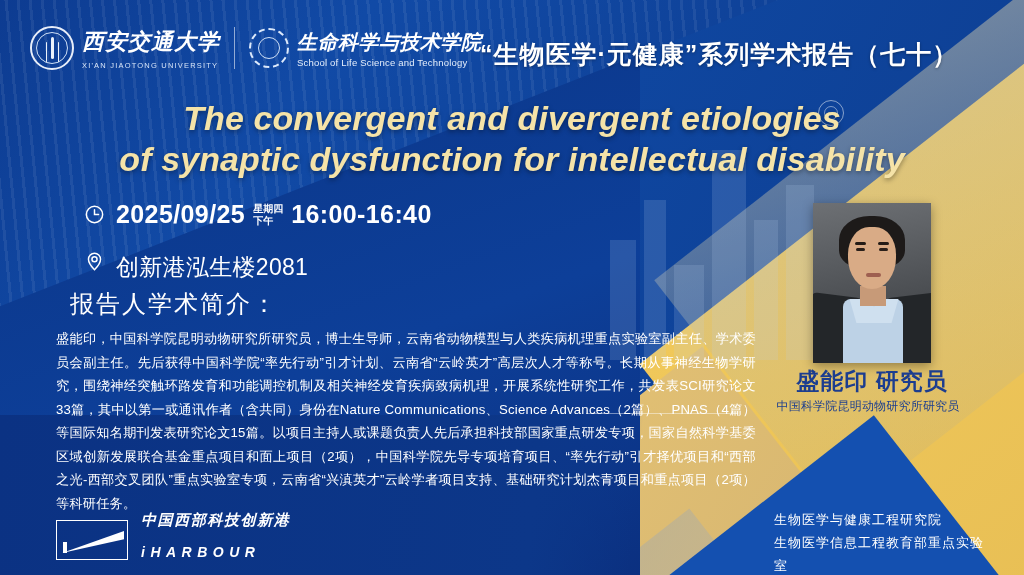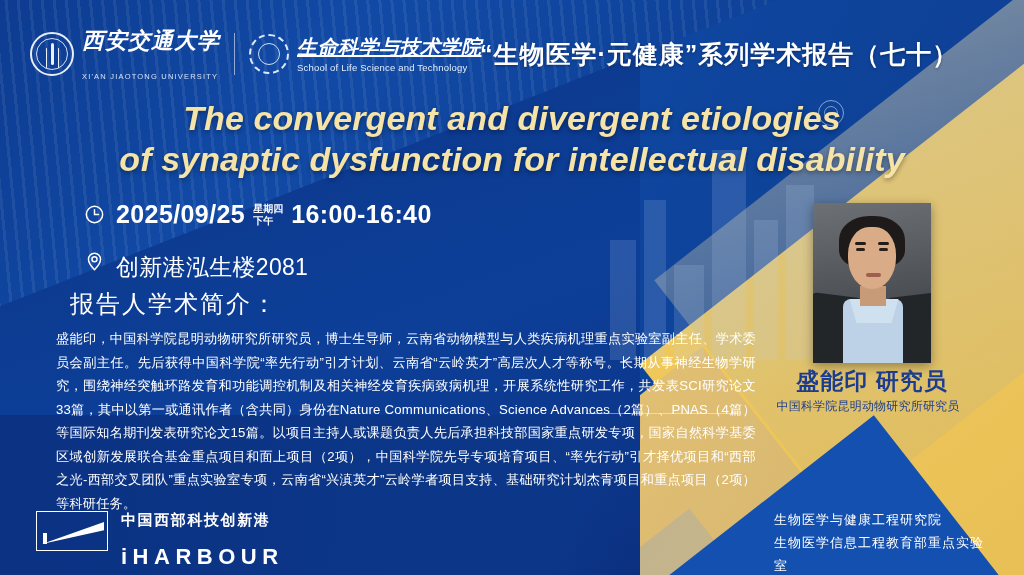--- a/index.html
+++ b/index.html
@@ -51,29 +51,29 @@
   .logo-seal{width:44px;height:44px;border-radius:50%;border:2px solid #e8eef9;
     position:relative;flex:0 0 auto;}
   .logo-seal::before{content:"";position:absolute;inset:4px;border-radius:50%;
     border:1px solid #cfe0f6;}
   .logo-seal::after{content:"";position:absolute;left:50%;top:9px;width:3px;height:22px;
     margin-left:-1.5px;background:#eaf1fb;border-radius:2px;
     box-shadow:-6px 4px 0 -1px #eaf1fb,6px 4px 0 -1px #eaf1fb;}
   .xjtu-name{margin-left:8px;color:#ffffff;}
   .xjtu-cn{font-size:22px;font-weight:700;letter-spacing:1px;
     font-family:"Liberation Serif","DejaVu Serif",serif;font-style:italic;}
-  .xjtu-en{font-size:7.5px;letter-spacing:1.2px;color:#d6e4f8;margin-top:16px;}
+  .xjtu-en{font-size:7.5px;letter-spacing:1.2px;color:#d6e4f8;margin-top:4px;}
   .divider-v{width:1px;height:42px;background:rgba(255,255,255,.55);margin:0 14px;}
   .gear-seal{width:40px;height:40px;border-radius:50%;border:2px dashed #dce9fb;
     position:relative;flex:0 0 auto;}
   .gear-seal::after{content:"";position:absolute;inset:7px;border-radius:50%;
     border:1.5px solid #cfe0f6;}
   .lifesci{margin-left:8px;color:#fff;}
   .lifesci-cn{font-size:20px;font-weight:700;letter-spacing:.5px;
-    font-family:"Liberation Serif","DejaVu Serif",serif;font-style:italic;text-decoration:underline;}
+    font-family:"Liberation Serif","DejaVu Serif",serif;font-style:italic;}
   .lifesci-en{font-size:9.5px;letter-spacing:.2px;color:#e5eefb;margin-top:1px;}
   .series-title{position:absolute;left:432px;top:38px;color:#ffffff;
     font-size:25px;font-weight:700;letter-spacing:1px;white-space:nowrap;
     text-shadow:0 1px 3px rgba(0,0,0,.35);padding-left:48px;}
 
   
   .main-title{position:absolute;left:12px;top:98px;width:1000px;text-align:center;
     color:#f5e3a8;font-size:34px;line-height:1.22;font-weight:700;font-style:italic;
     letter-spacing:.1px;text-shadow:0 2px 5px rgba(0,0,0,.38);}
   .main-title .l2{display:block;}
@@ -118,30 +118,30 @@
   .ph-jacket-l{position:absolute;left:-6px;top:92px;width:52px;height:70px;
     background:#232629;transform:rotate(7deg);border-radius:6px;}
   .ph-jacket-r{position:absolute;left:76px;top:92px;width:54px;height:70px;
     background:#232629;transform:rotate(-7deg);border-radius:6px;}
   .speaker-name{position:absolute;left:744px;top:366px;width:256px;text-align:center;
     color:#1c3d8f;font-size:23px;font-weight:700;letter-spacing:1px;}
   .speaker-affil{position:absolute;left:732px;top:398px;width:272px;text-align:center;
     color:#1e3f8e;font-size:12px;letter-spacing:.2px;}
 
   
-  .ih-logo{position:absolute;left:36px;top:511px;display:flex;align-items:flex-start;}
+  .ih-logo{position:absolute;left:56px;top:511px;display:flex;align-items:flex-end;font-style:italic;}
   .ih-mark{width:72px;height:40px;border:1.6px solid #ffffff;position:relative;
     flex:0 0 auto;overflow:hidden;}
   .ih-mark::after{content:"";position:absolute;left:5px;bottom:6px;width:62px;height:22px;
     background:#ffffff;clip-path:polygon(0% 100%,100% 0%,100% 38%,0% 100%);}
   .ih-mark::before{content:"";position:absolute;left:6px;bottom:6px;width:4px;height:11px;
     background:#ffffff;}
   .ih-txt{margin-left:13px;color:#ffffff;}
   .ih-cn{font-size:15px;font-weight:700;letter-spacing:1.6px;}
-  .ih-en{font-size:22px;font-weight:700;letter-spacing:5.5px;margin-top:14px;}
+  .ih-en{font-size:14px;font-weight:700;letter-spacing:5.5px;margin-top:14px;}
   .foot-line{position:absolute;left:586px;bottom:67px;width:152px;height:1px;
     background:rgba(255,255,255,.45);}
   .footer-right{position:absolute;right:30px;top:509px;text-align:left;color:#ffffff;
     font-family:"Liberation Serif","DejaVu Serif",serif;font-size:13px;line-height:1.75;
     letter-spacing:1px;width:220px;}
   .wm-seal{position:absolute;left:818px;top:100px;width:26px;height:26px;border-radius:50%;
     border:1.5px solid rgba(255,255,255,.5);}
   .wm-seal::after{content:"";position:absolute;inset:5px;border-radius:50%;
     border:1px solid rgba(255,255,255,.45);}
 </style>

